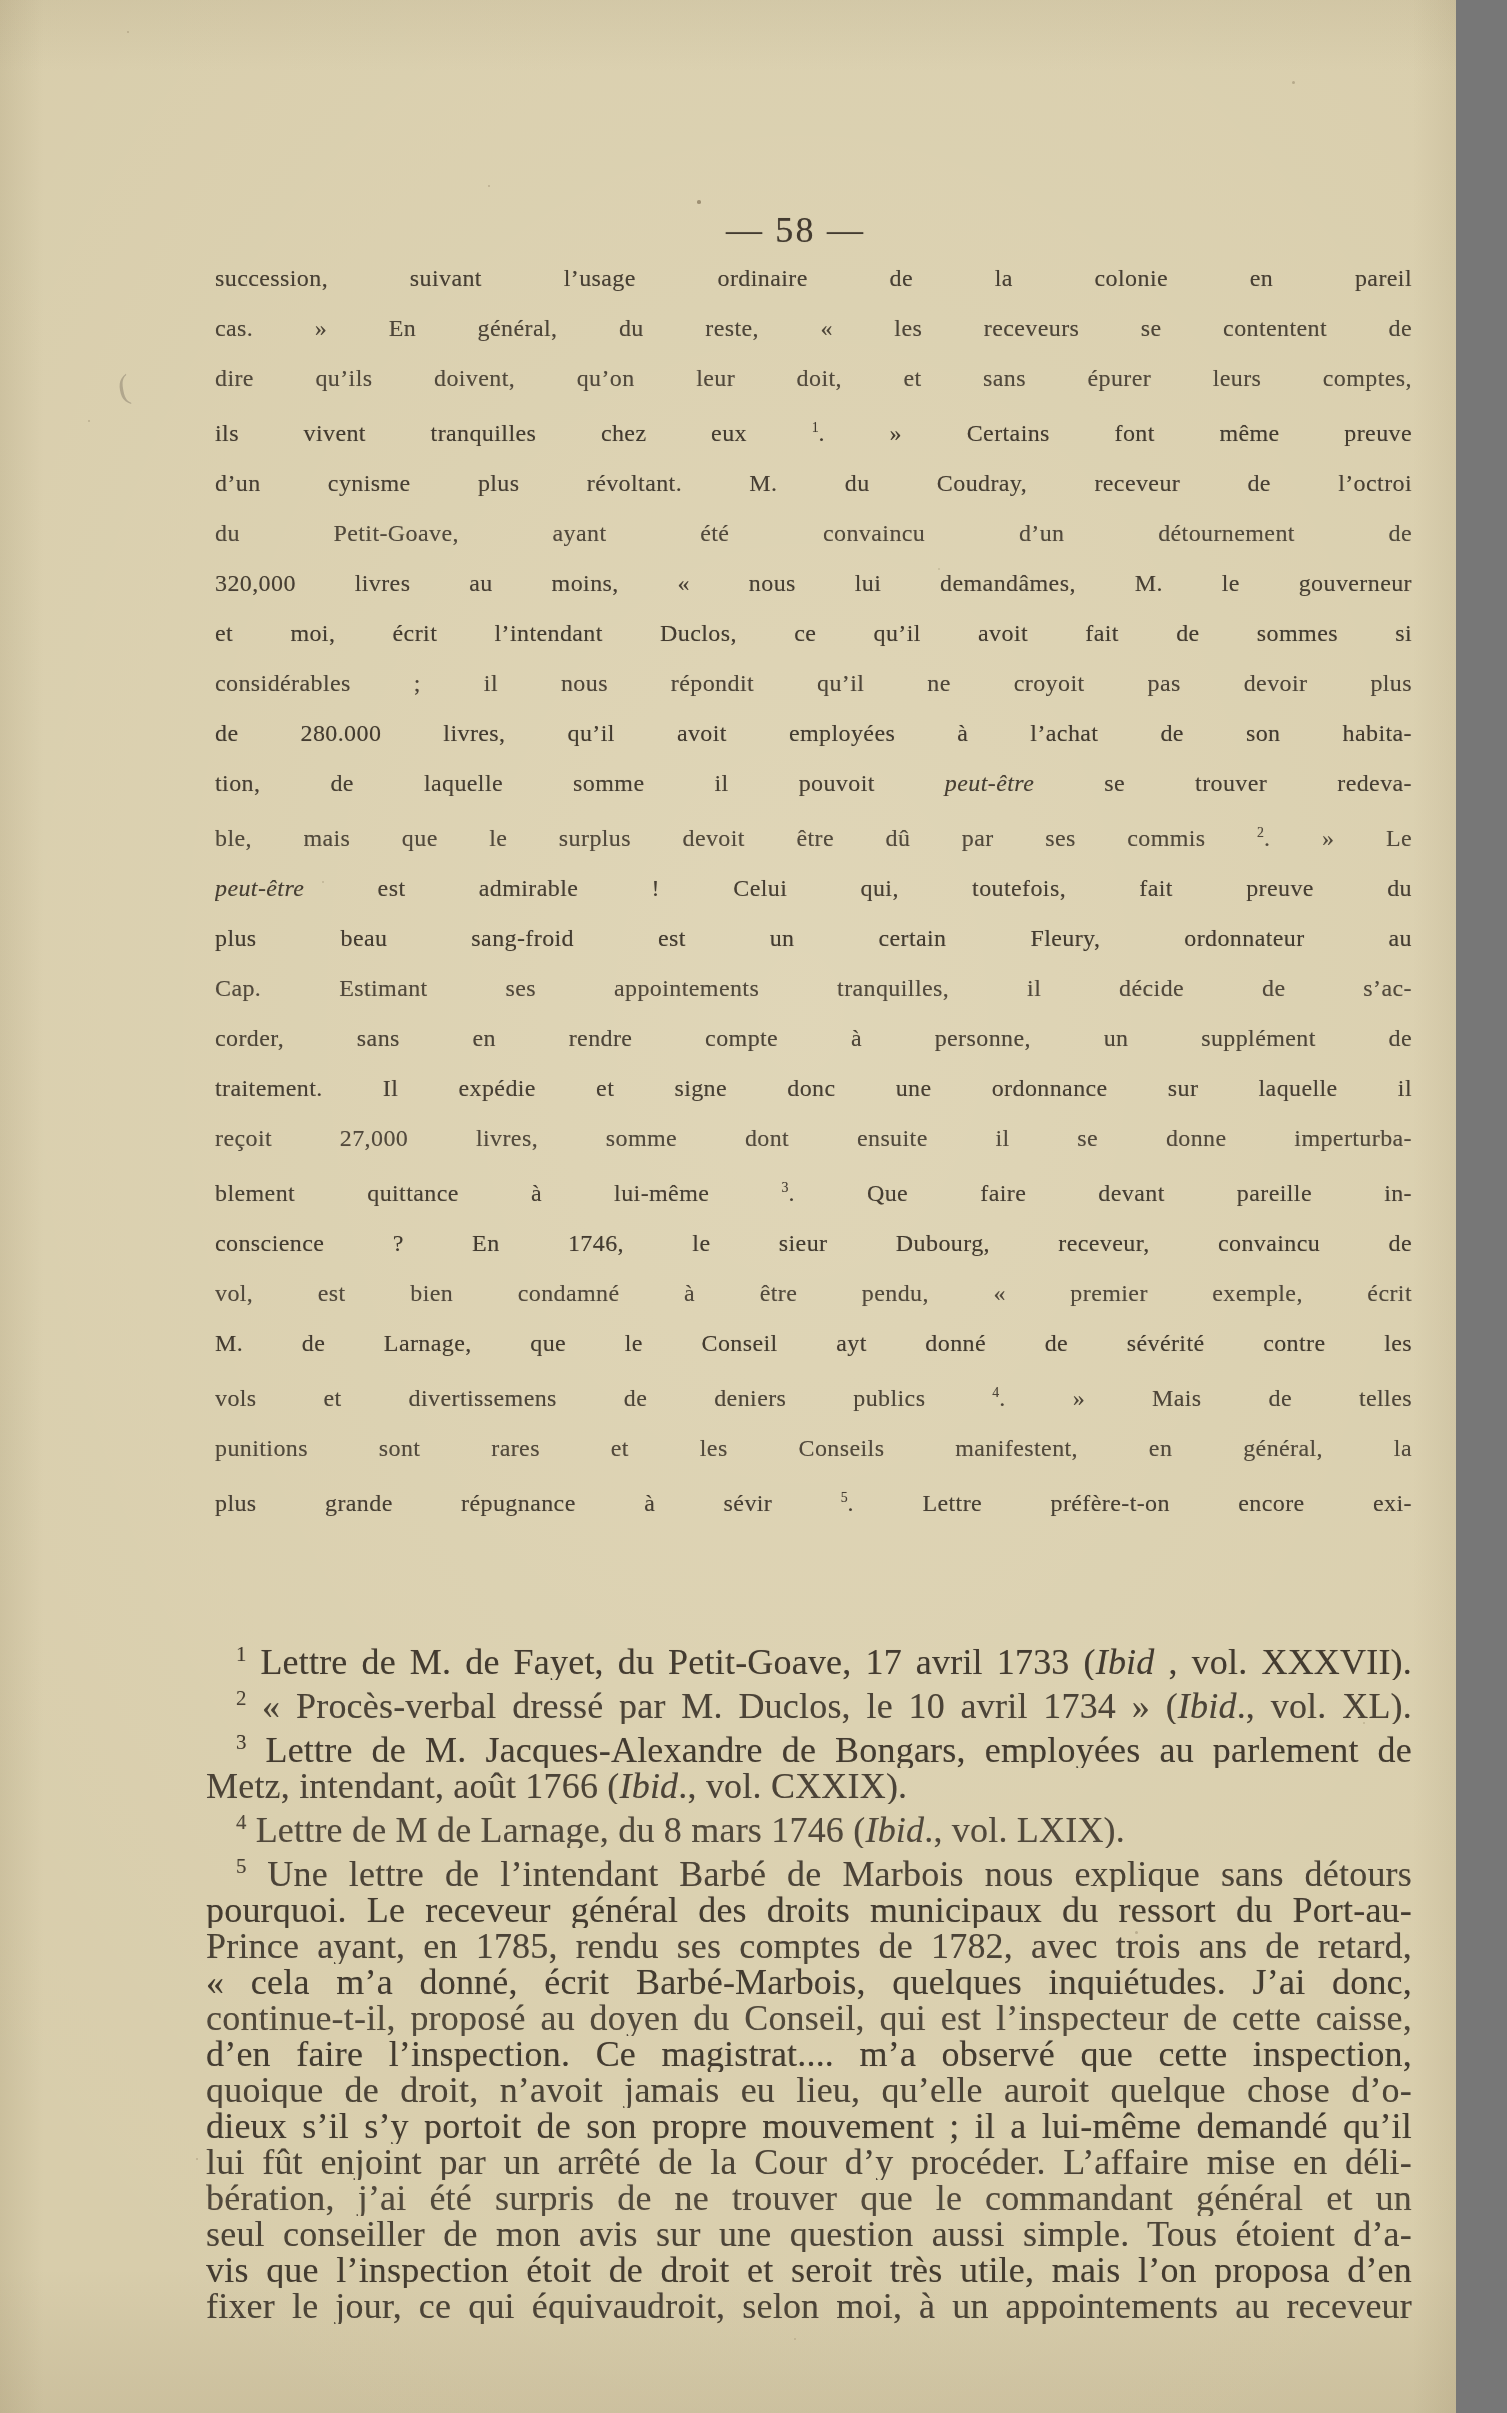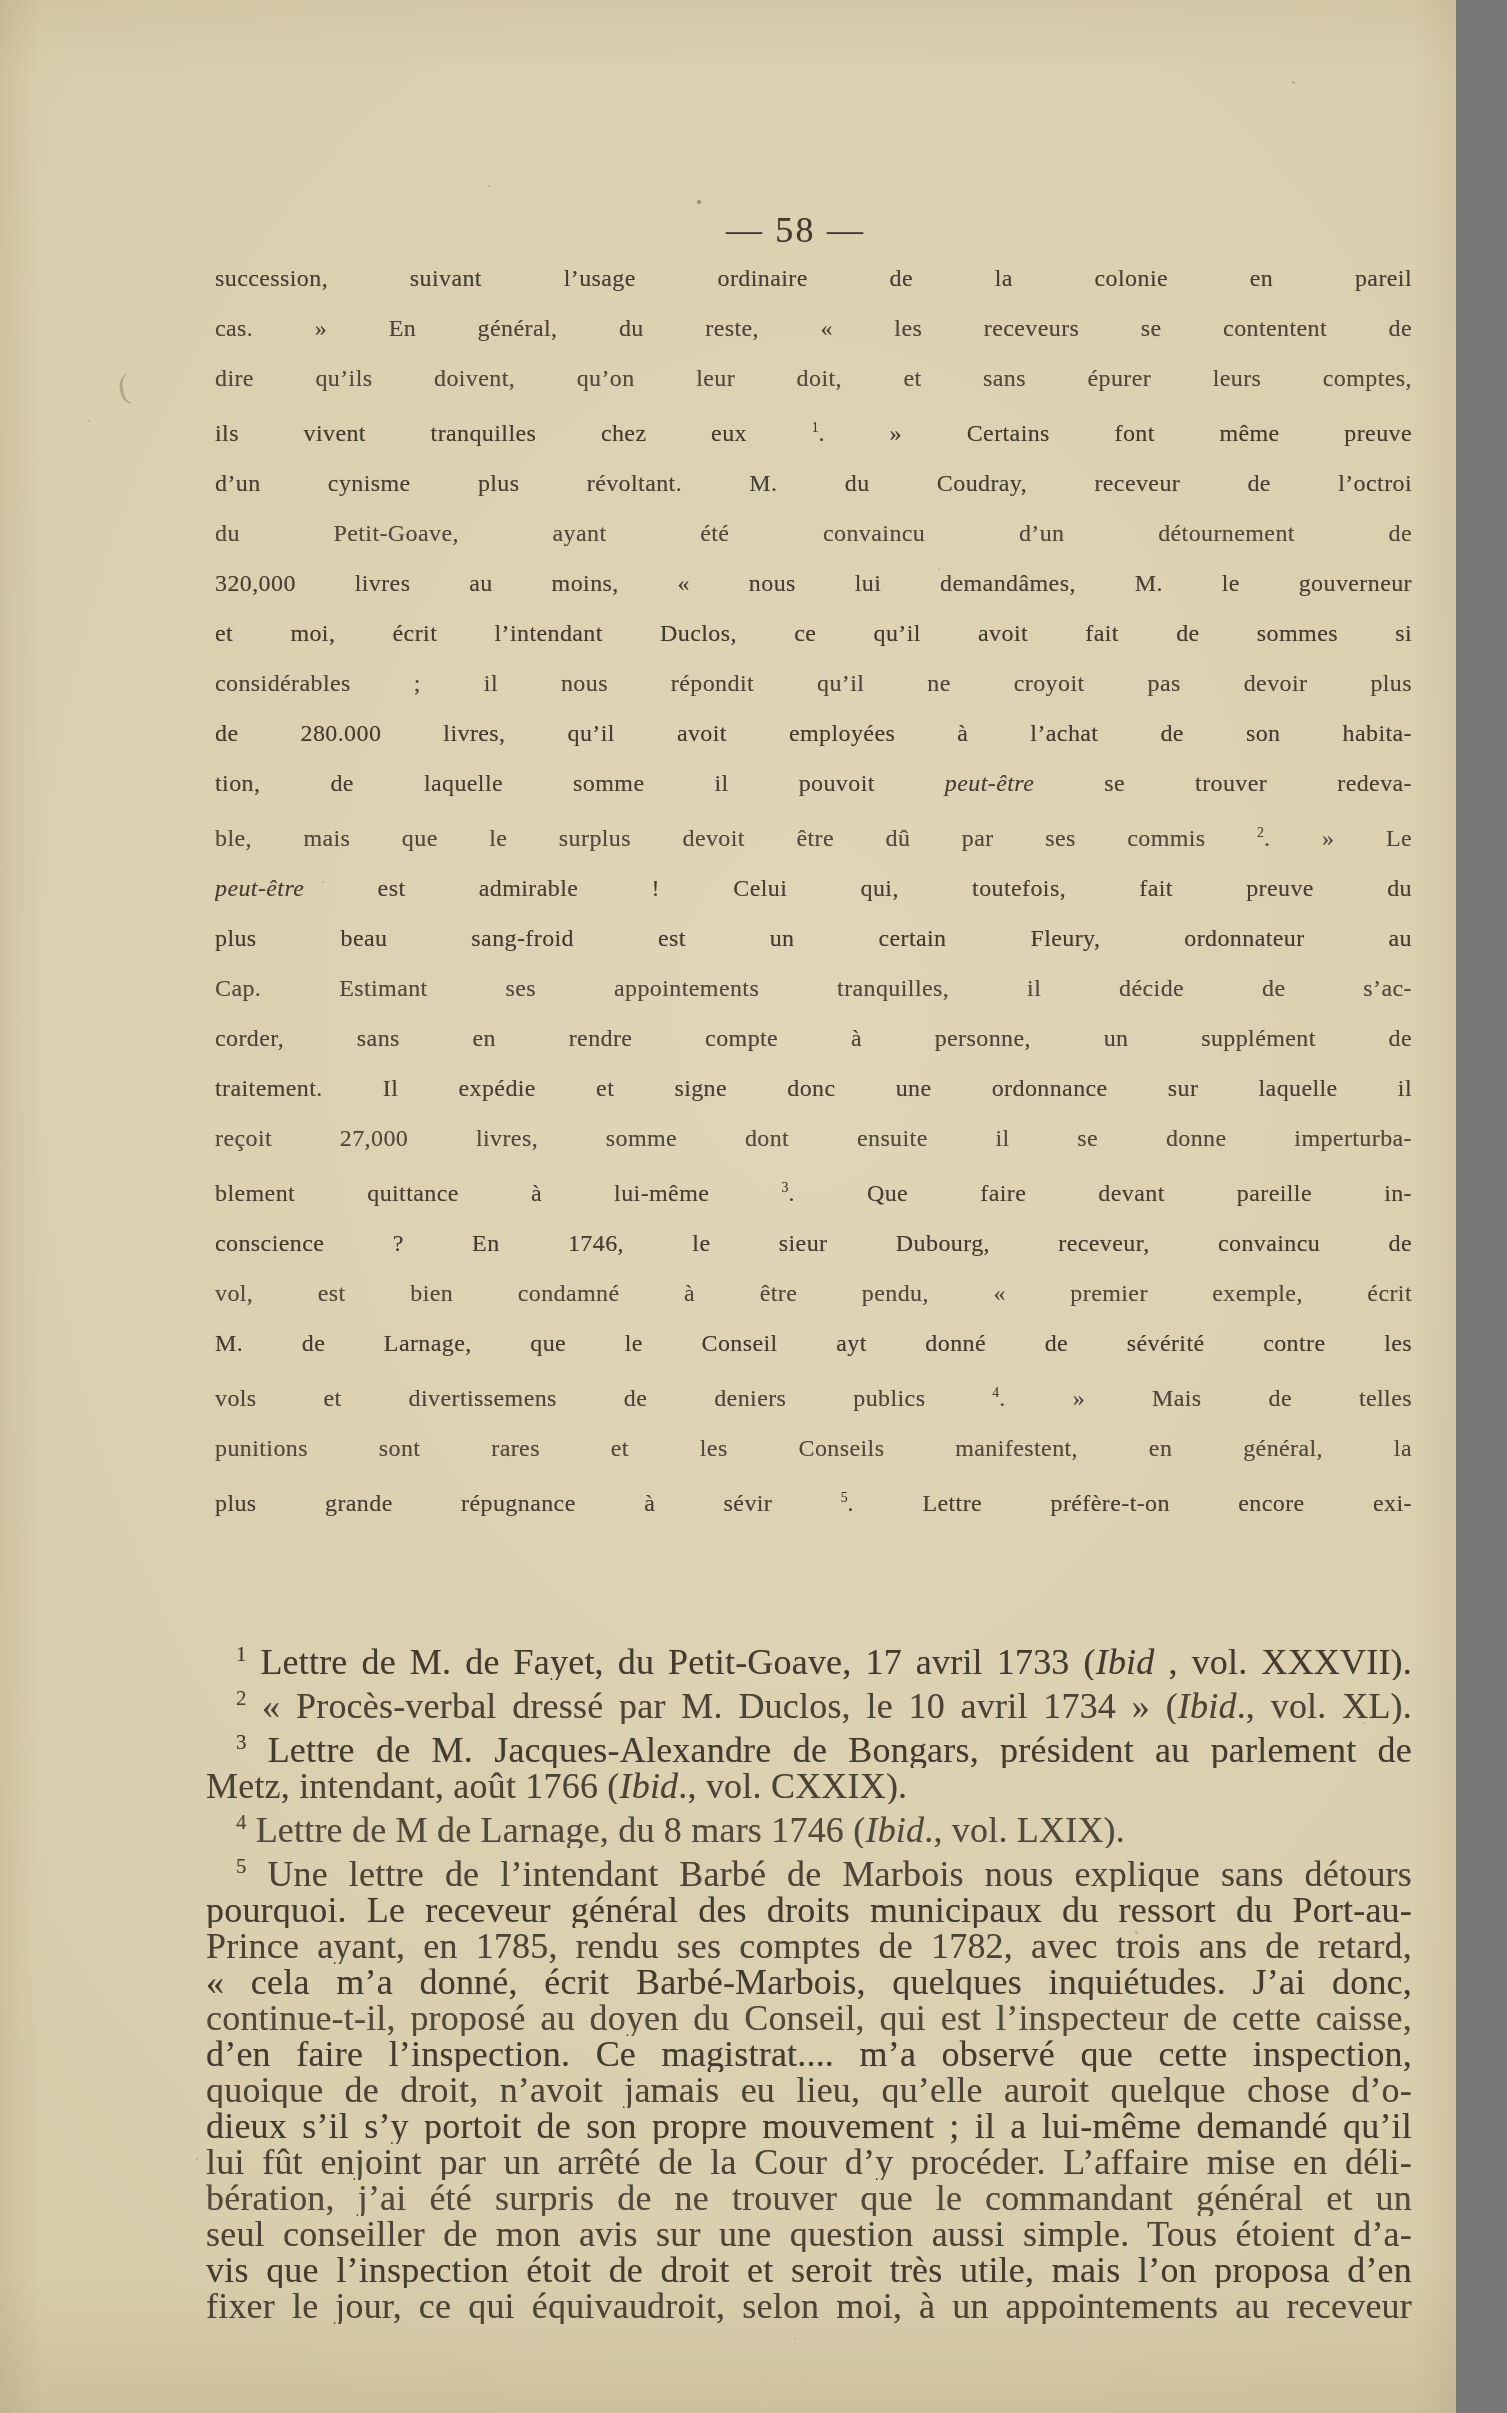--- a/index.html
+++ b/index.html
@@ -77,21 +77,21 @@
       <div class="line"><span>vol, est bien condamné à être pendu, « premier exemple, écrit</span></div>
       <div class="line"><span>M. de Larnage, que le Conseil ayt donné de sévérité contre les</span></div>
       <div class="line"><span>vols et divertissemens de deniers publics </span><span class="sup">4</span><span>. » Mais de telles</span></div>
       <div class="line"><span>punitions sont rares et les Conseils manifestent, en général, la</span></div>
       <div class="line"><span>plus grande répugnance à sévir </span><span class="sup">5</span><span>. Lettre préfère-t-on encore exi-</span></div>
     </div>
 
   <div class="footnotes">
       <div class="line fn-first"><span class="sup">1</span><span> Lettre de M. de Fayet, du Petit-Goave, 17 avril 1733 (</span><span class="it">Ibid</span><span> , vol. XXXVII).</span></div>
       <div class="line fn-first"><span class="sup">2</span><span> « Procès-verbal dressé par M. Duclos, le 10 avril 1734 » (</span><span class="it">Ibid</span><span>., vol. XL).</span></div>
-      <div class="line fn-first"><span class="sup">3</span><span> Lettre de M. Jacques-Alexandre de Bongars, président au parlement de</span></div>
+      <div class="line fn-first"><span class="sup">3</span><span> Lettre de M. Jacques-Alexandre de Bongars, employées au parlement de</span></div>
       <div class="line no-just"><span>Metz, intendant, août 1766 (</span><span class="it">Ibid</span><span>., vol. CXXIX).</span></div>
       <div class="line fn-first no-just"><span class="sup">4</span><span> Lettre de M de Larnage, du 8 mars 1746 (</span><span class="it">Ibid</span><span>., vol. LXIX).</span></div>
       <div class="line fn-first"><span class="sup">5</span><span> Une lettre de l’intendant Barbé de Marbois nous explique sans détours</span></div>
       <div class="line"><span>pourquoi. Le receveur général des droits municipaux du ressort du Port-au-</span></div>
       <div class="line"><span>Prince ayant, en 1785, rendu ses comptes de 1782, avec trois ans de retard,</span></div>
       <div class="line"><span>« cela m’a donné, écrit Barbé-Marbois, quelques inquiétudes. J’ai donc,</span></div>
       <div class="line"><span>continue-t-il, proposé au doyen du Conseil, qui est l’inspecteur de cette caisse,</span></div>
       <div class="line"><span>d’en faire l’inspection. Ce magistrat.... m’a observé que cette inspection,</span></div>
       <div class="line"><span>quoique de droit, n’avoit jamais eu lieu, qu’elle auroit quelque chose d’o-</span></div>
       <div class="line"><span>dieux s’il s’y portoit de son propre mouvement ; il a lui-même demandé qu’il</span></div>

